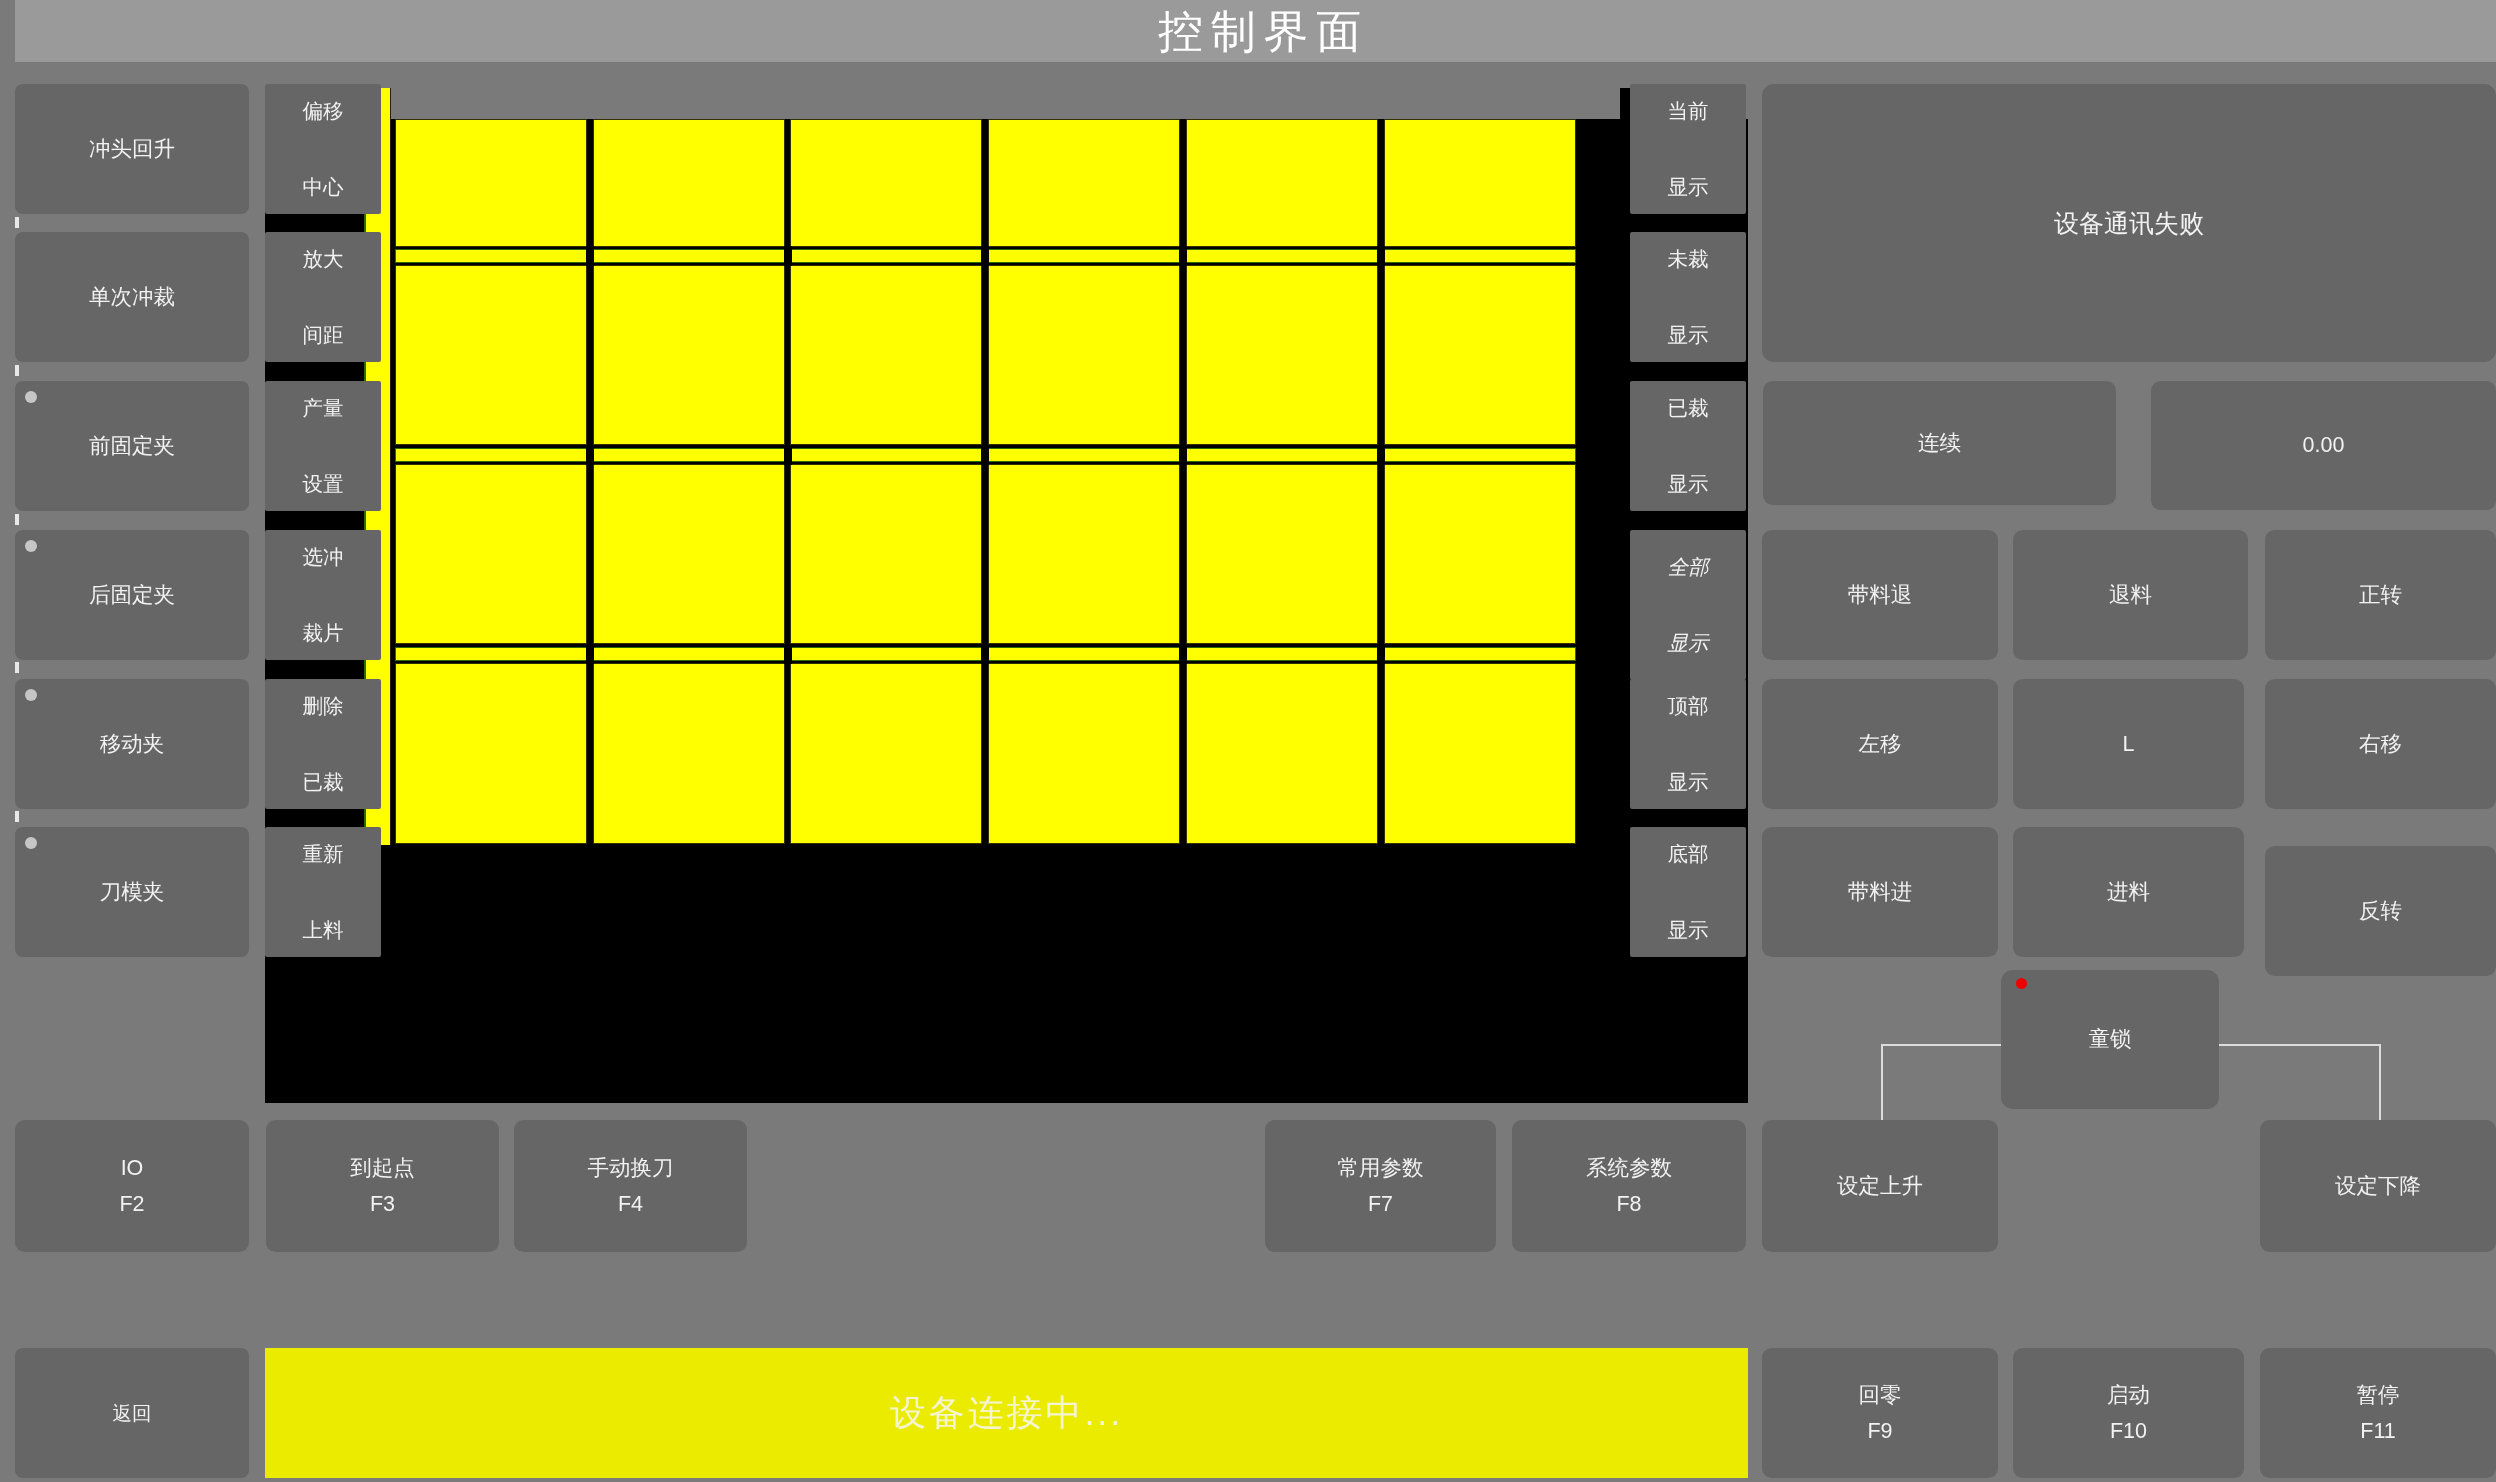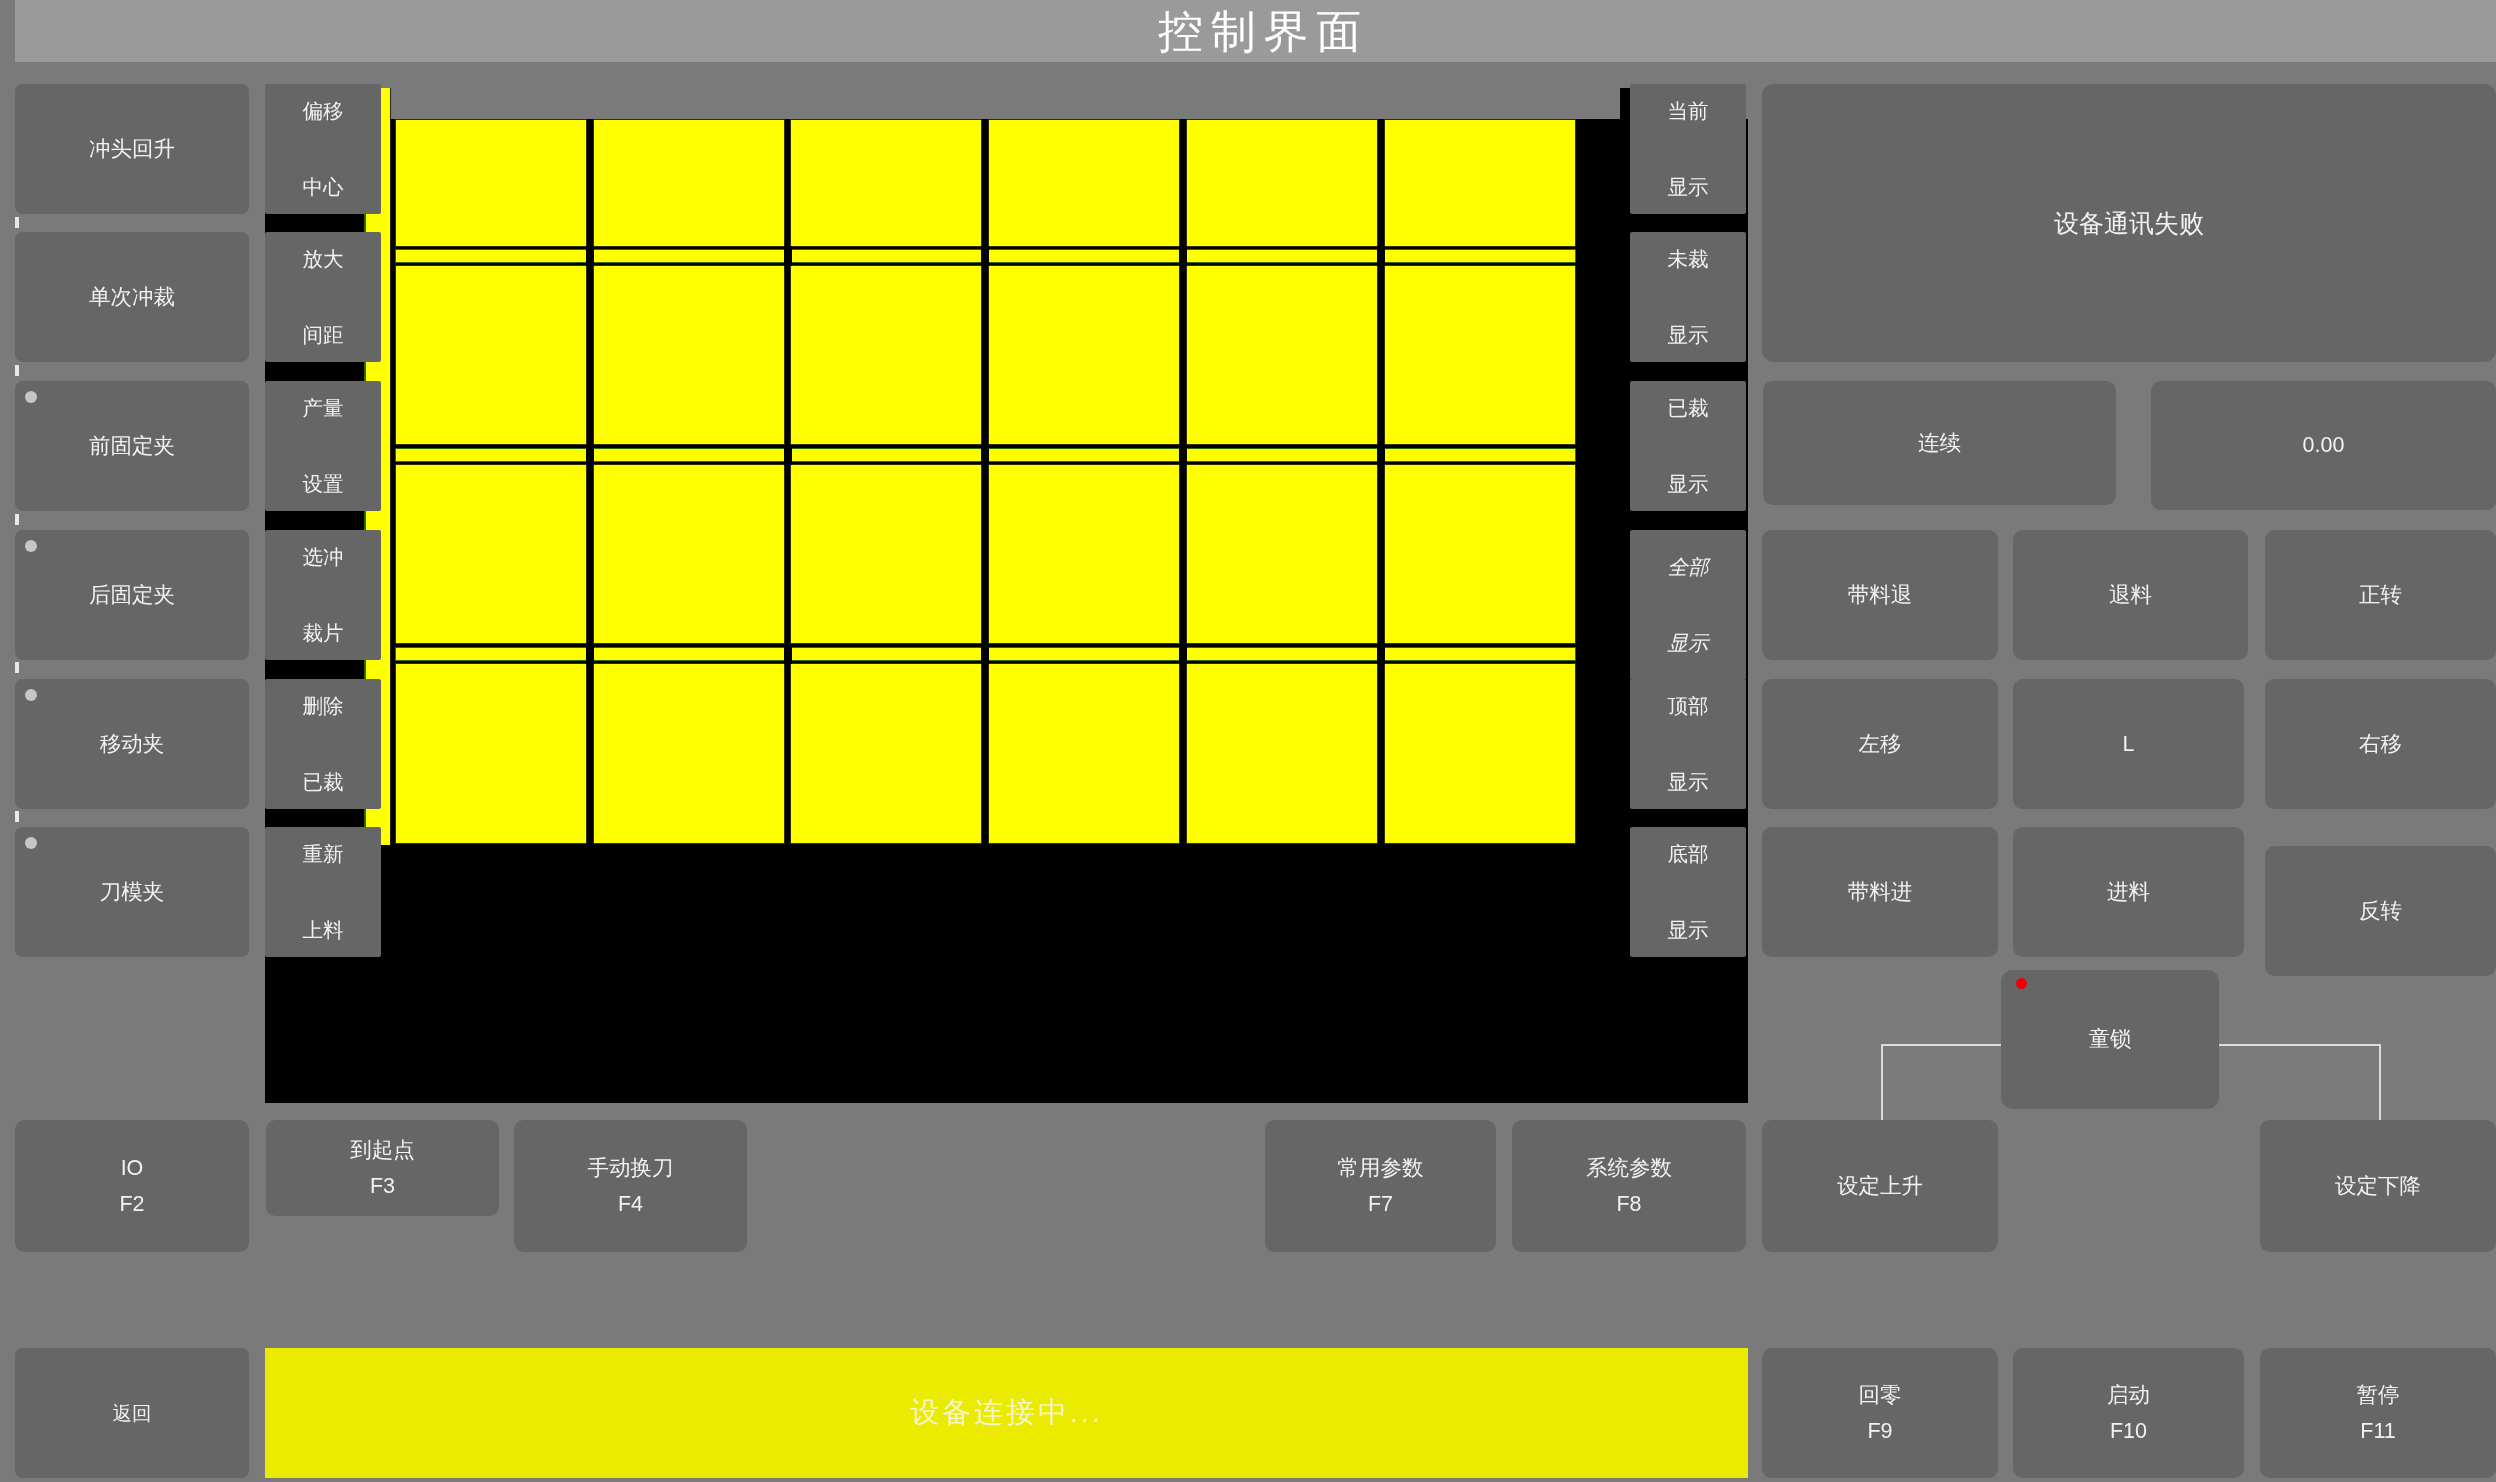--- a/index.html
+++ b/index.html
@@ -57,21 +57,21 @@
   #continuous-button{left:1748px;top:381px;width:353px;height:124px;}
   #value-display{left:2136px;top:381px;width:345px;height:129px;}
   .bracket{position:absolute;background:#dcdcdc;z-index:1;}
   #child-lock-button{left:1986px;top:970px;width:218px;height:139px;border-radius:11.7px;z-index:2;}
   #child-lock-indicator{
     position:absolute;left:14.6px;top:7.8px;width:11.7px;height:11.7px;border-radius:50%;
   }
   #status-bar{
     left:250px;top:1348px;width:1483px;height:130px;
     display:flex;align-items:center;justify-content:center;
-    font-size:29px;letter-spacing:2.9px;
+    font-size:36px;letter-spacing:2.9px;
   }
   .tick{position:absolute;left:0;width:3.9px;height:10.7px;background:#e8e8e8;z-index:3;}
 </style>
 </head>
 <body>
 <div id="root">
 
   <div id="title-bar" class="abs">
     <span id="page-title">控制界面</span>
   </div>
@@ -240,21 +240,21 @@
     <div class="btn" style="left: 1998px; top: 827px; width: 231px; height: 130px;">
       <span>进料</span>
     </div>
     <div class="btn" style="left: 2250px; top: 827px; width: 231px; height: 130px; margin-top: 19px;">
       <span>反转</span>
     </div>
     <div class="btn fk" style="left: 0px; top: 1120px; width: 234px; height: 132px;">
       <span>IO</span>
       <span class="key-line">F2</span>
     </div>
-    <div class="btn fk" style="left: 251px; top: 1120px; width: 233px; height: 96px;">
+    <div class="btn fk" style="left: 251px; top: 1120px; width: 233px; height: 132px;">
       <span>到起点</span>
       <span class="key-line">F3</span>
     </div>
     <div class="btn fk" style="left: 499px; top: 1120px; width: 233px; height: 132px;">
       <span>手动换刀</span>
       <span class="key-line">F4</span>
     </div>
     <div class="btn fk" style="left: 1250px; top: 1120px; width: 231px; height: 132px;">
       <span>常用参数</span>
       <span class="key-line">F7</span>

